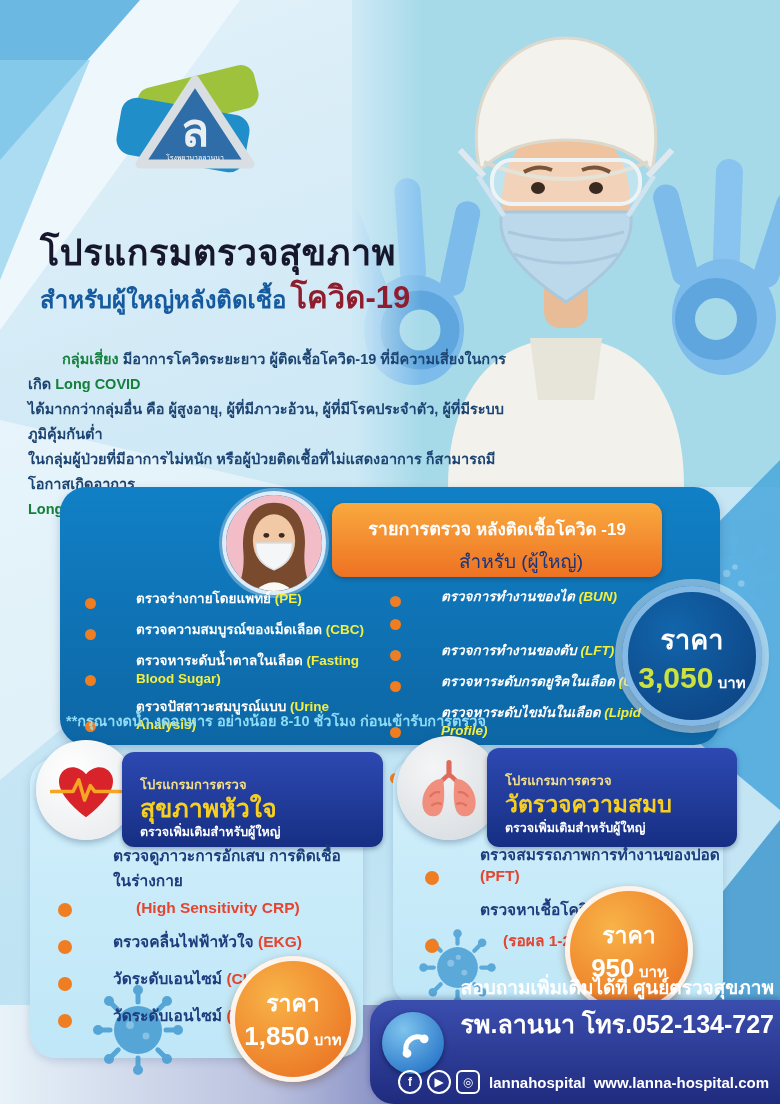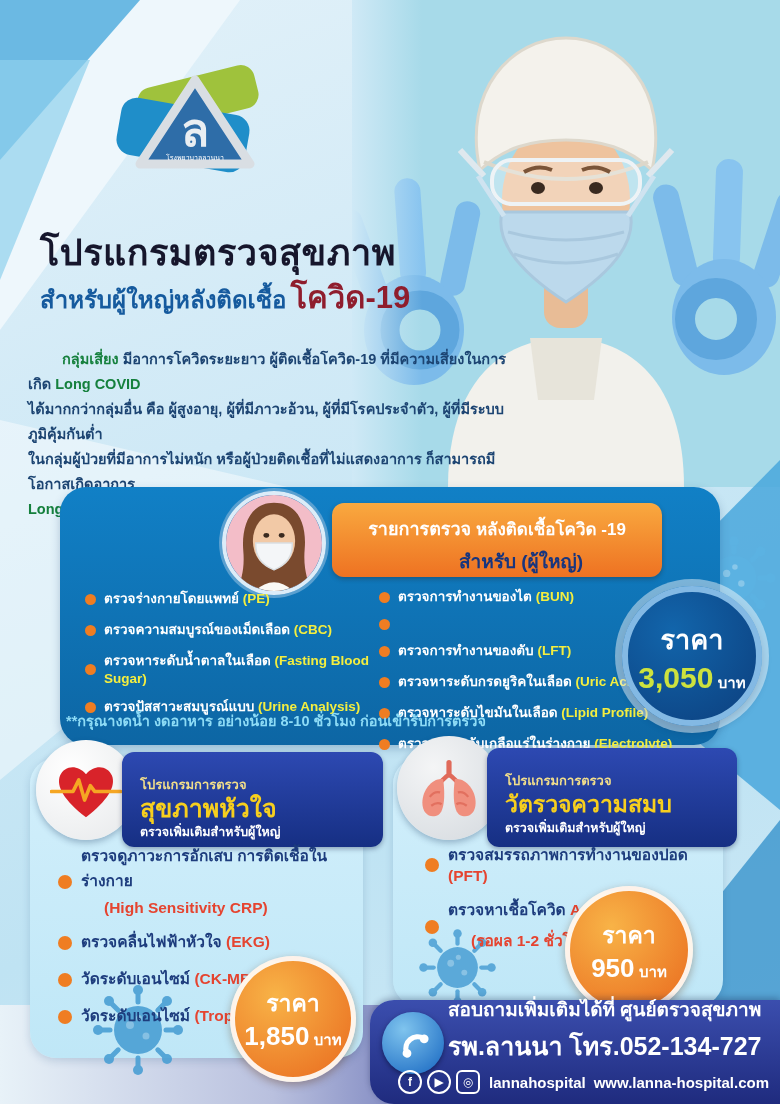--- a/index.html
+++ b/index.html
@@ -50,29 +50,29 @@
   
   .main-card{left:60px;top:487px;width:660px;height:258px;border-radius:26px;
     background:linear-gradient(180deg,#1180c6,#0d66a4);box-shadow:0 4px 10px rgba(20,60,110,.25);}
   .photo-circle{left:222px;top:491px;width:96px;height:96px;border-radius:50%;overflow:hidden;
     border:4px solid #dcecf8;box-shadow:0 0 0 3px #5aa0d0;}
   .orange-header{left:332px;top:503px;width:330px;height:74px;border-radius:12px;
     background:linear-gradient(180deg,#f9a93f,#ee7222);text-align:center;
     box-shadow:0 2px 5px rgba(40,20,5,.3);}
   .orange-header .l1{margin-top:11px;font-size:17px;color:#ffffff;font-weight:700;}
   .orange-header .l1 b{font-size:18px;font-weight:800;}
-  .orange-header .l2{margin-top:3px;font-size:19px;font-weight:700;color:#17357e;padding-left:48px;}
-  .list .li{display:flex;align-items:center;}
+  .orange-header .l2{margin-top:3px;font-size:19px;font-weight:400;color:#17357e;padding-left:48px;}
+  .list .li{display:flex;align-items:flex-end;gap:32px;}
   .list .dot{flex:0 0 auto;border-radius:50%;background:#ef7d22;margin-right:8px;}
   .list.main .dot{width:11px;height:11px;margin-top:3px;}
   .list.main{font-size:13.5px;font-weight:700;color:#ffffff;}
   .list.main .li{margin-bottom:9px;}
   .list.main .en{color:#f4ee3f;}
   .mlist-left{left:85px;top:587px;width:292px;}
-  .mlist-right{left:379px;top:585px;width:300px;}
+  .mlist-right{left:390px;top:585px;width:300px;font-style:italic;}
   .fast-note{left:66px;top:709px;font-size:14.5px;font-weight:700;color:#8edcf6;}
   .price{border-radius:50%;text-align:center;color:#fff;}
   .price .pl{font-weight:800;}
   .price .pu{font-weight:700;}
   .price-main{left:622px;top:586px;width:128px;height:128px;
     background:radial-gradient(circle at 35% 30%,#1265ab,#0c3f7e);
     border:6px solid #83b9e4;box-shadow:0 0 0 7px rgba(255,255,255,.45),0 4px 8px rgba(0,30,70,.4);}
   .price-main .pl{margin-top:26px;font-size:27px;}
   .price-main .pv{font-size:30px;font-weight:800;color:#cde23e;}
   .price-main .pu{font-size:15px;}
@@ -117,21 +117,21 @@
   .v1{left:556px;top:500px;width:100px;height:100px;color:#2f86c0;opacity:.9;}
   .v2{left:688px;top:528px;width:92px;height:100px;color:#5cb3e3;opacity:.9;}
   .v3{left:88px;top:980px;width:100px;height:100px;opacity:.9;}
   .v4{left:415px;top:925px;width:85px;height:85px;opacity:.85;}
   
   .footer-bar{left:370px;top:1000px;width:410px;height:104px;border-radius:24px 0 0 24px;
     background:linear-gradient(180deg,#3b4eae,#1f2b7e);box-shadow:0 -2px 6px rgba(10,20,60,.3);}
   .phone-ico{left:382px;top:1012px;width:62px;height:62px;border-radius:50%;
     background:radial-gradient(circle at 35% 28%,#7fc4ee,#1565c0);
     box-shadow:0 2px 5px rgba(0,10,40,.5);display:flex;align-items:center;justify-content:center;}
-  .ftxt{left:448px;top:994px;width:326px;text-align:left;color:#fff;}
+  .ftxt{left:448px;top:972px;width:326px;text-align:right;color:#fff;}
   .ftxt .f1{font-size:19px;font-weight:700;}
   .ftxt .f2{font-size:25px;font-weight:800;margin-top:2px;}
   .frow{left:398px;top:1070px;width:376px;display:flex;align-items:center;color:#fff;}
   .sic{width:20px;height:20px;border:2px solid #fff;border-radius:50%;margin-right:5px;
     display:flex;align-items:center;justify-content:center;font-size:12px;font-weight:800;}
   .sic.sq{border-radius:6px;}
   .frow .handle{font-size:15px;font-weight:700;margin:0 8px 0 4px;}
   .frow .web{font-size:15px;font-weight:700;}
 </style>
 </head>

